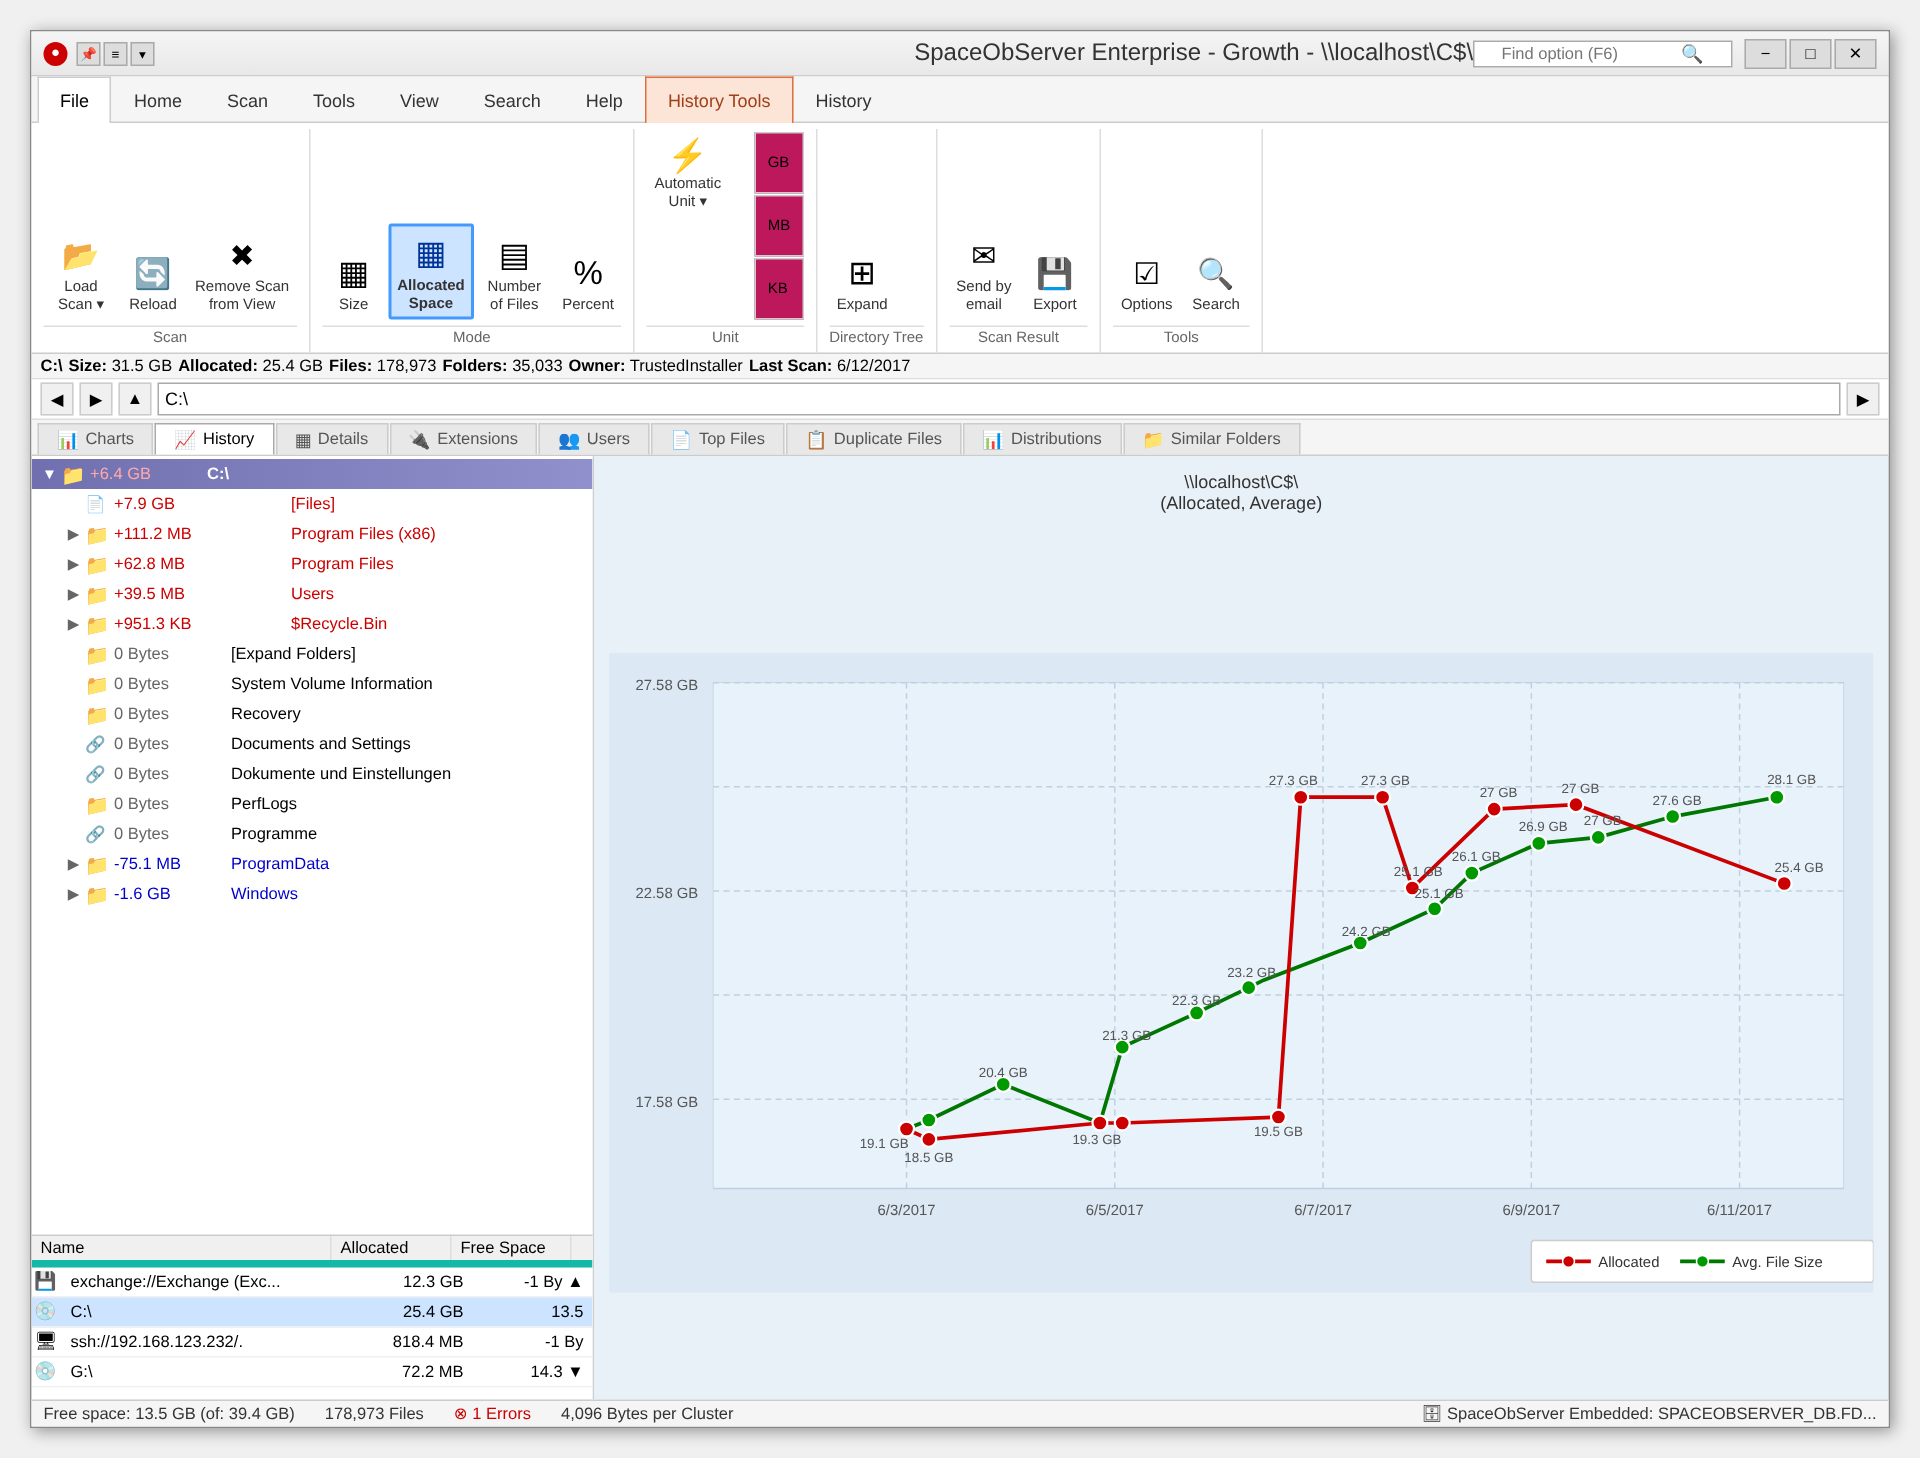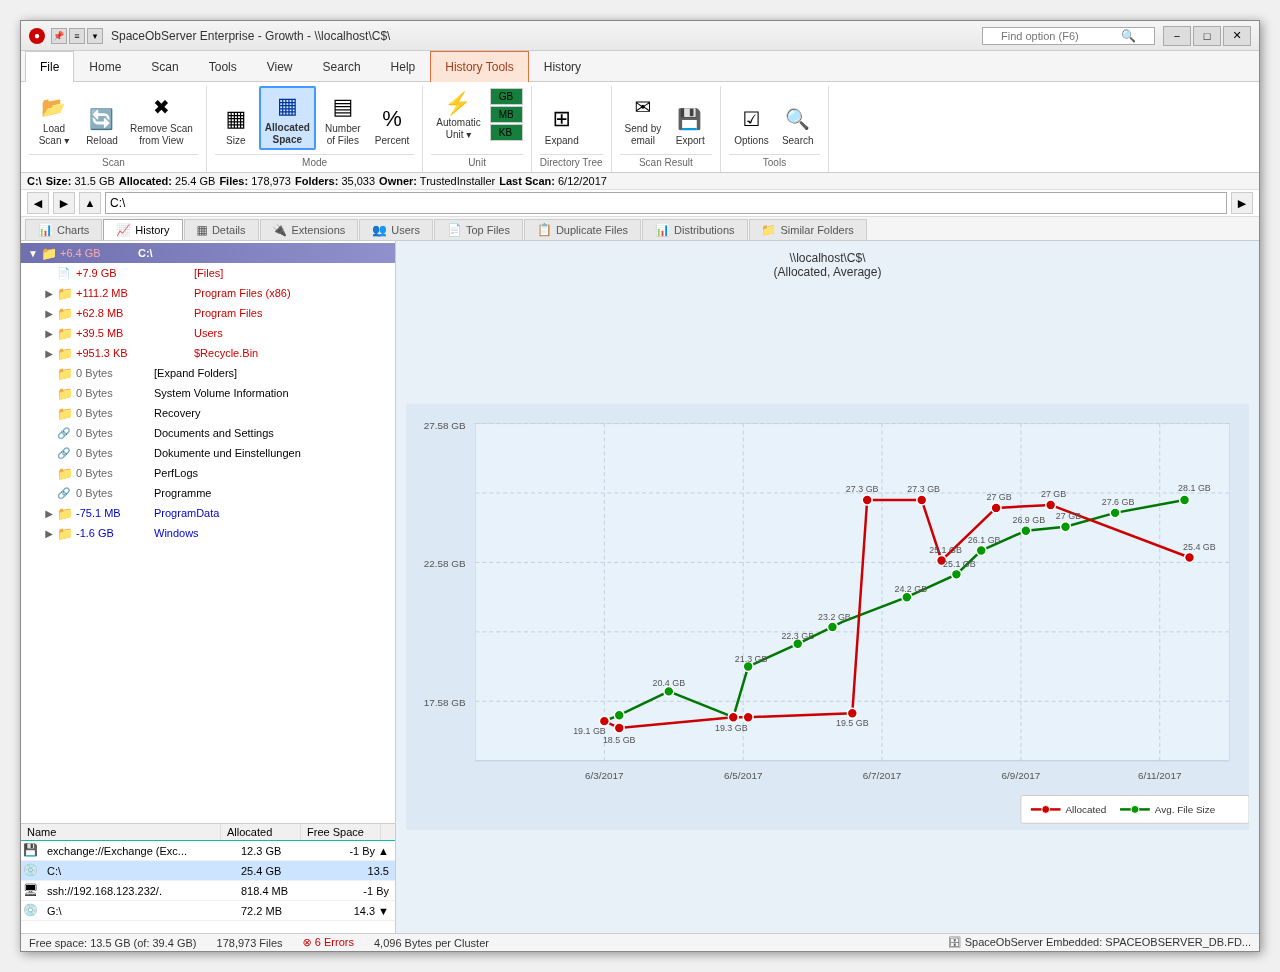--- a/index.html
+++ b/index.html
@@ -5,21 +5,21 @@
     * { box-sizing: border-box; margin: 0; padding: 0; }
     body { font-family: 'Segoe UI', Arial, sans-serif; font-size: 12px; background: #f0f0f0; user-select: none; }
     
     .window { width: 1240px; height: 932px; background: #fff; border: 1px solid #888; box-shadow: 2px 2px 10px rgba(0,0,0,0.4); margin: 20px auto; display: flex; flex-direction: column; }
     
     
     .title-bar { background: linear-gradient(to bottom, #f5f5f5, #e8e8e8); height: 30px; display: flex; align-items: center; padding: 0 8px; border-bottom: 1px solid #ccc; flex-shrink: 0; }
     .title-bar-icon { width: 16px; height: 16px; background: #c00; border-radius: 50%; margin-right: 6px; display: flex; align-items: center; justify-content: center; color: white; font-size: 10px; font-weight: bold; }
     .title-bar-controls-left { display: flex; gap: 2px; margin-right: 8px; }
     .title-bar-controls-left span { width: 16px; height: 16px; background: #ddd; border: 1px solid #aaa; display: flex; align-items: center; justify-content: center; font-size: 9px; cursor: pointer; }
-    .title-bar-title { flex: 1; text-align: left; font-size: 12px; color: #333; }
+    .title-bar-title { flex: 1; text-align: right; font-size: 16px; color: #333; }
     .title-bar-search { display: flex; align-items: center; border: 1px solid #aaa; background: white; padding: 1px 18px; margin-right: 8px; }
     .title-bar-search input { border: none; outline: none; font-size: 11px; width: 120px; }
     .title-bar-buttons { display: flex; gap: 2px; }
     .title-btn { width: 28px; height: 20px; background: #ddd; border: 1px solid #aaa; display: flex; align-items: center; justify-content: center; font-size: 11px; cursor: pointer; }
     
     
     .ribbon-tabs { display: flex; align-items: flex-end; background: #f5f5f5; border-bottom: 1px solid #ccc; padding-left: 4px; flex-shrink: 0; }
     .ribbon-tab { padding: 8px 14px; font-size: 12px; cursor: pointer; border: 1px solid transparent; border-bottom: none; margin-bottom: -1px; color: #333; }
     .ribbon-tab.active { background: white; border-color: #ccc; color: #000; font-weight: 500; }
     .ribbon-tab.highlighted { background: #fce4d6; border-color: #e07040; color: #a0401a; }
@@ -61,28 +61,28 @@
     .folder-icon { color: #f5a623; }
     .tree-size { color: #cc0000; font-weight: 500; margin-right: 6px; min-width: 72px; font-size: 11px; }
     .tree-size.gray { color: #666; font-weight: normal; }
     .tree-name { font-size: 11px; }
     .tree-name.red { color: #cc0000; font-weight: 500; margin-left: 40px; }
     .tree-name.blue { color: #0000cc; }
     .indent1 { padding-left: 20px; }
     
     
     .bottom-list { height: 110px; border-top: 1px solid #ccc; background: white; overflow: hidden; flex-shrink: 0; }
-    .list-header { display: flex; background: #f0f0f0; border-bottom: 1px solid #14b8a6; }
+    .list-header { display: flex; background: #f0f0f0; border-bottom: 5px solid #14b8a6; }
     .list-col { padding: 2px 6px; font-size: 11px; font-weight: 500; border-right: 1px solid #ddd; flex: 1; }
     .list-col.alloc { flex: 0 0 80px; }
     .list-col.free { flex: 0 0 80px; }
     .list-row { display: flex; align-items: center; height: 20px; border-bottom: 1px solid #f0f0f0; }
     .list-row.selected { background: #cce4ff; }
     .list-cell { padding: 1px 6px; font-size: 11px; flex: 1; overflow: hidden; text-overflow: ellipsis; white-space: nowrap; }
-    .list-cell.alloc { flex: 0 0 80px; }
+    .list-cell.alloc { flex: 0 0 80px; text-align: right; }
     .list-cell.free { flex: 0 0 80px; text-align: right; }
     .list-icon { width: 16px; height: 16px; margin: 0 2px; font-size: 12px; flex-shrink: 0; }
     
     
     .right-panel { flex: 1; background: #e8f0f8; overflow: hidden; display: flex; flex-direction: column; padding: 10px; gap: 24px; }
     .chart-title { text-align: center; font-size: 12px; color: #333; margin-bottom: 8px; }
     .chart-container { flex: 1; position: relative; }
     
     
     .status-bar { background: #f5f5f5; border-top: 1px solid #ccc; padding: 2px 8px; display: flex; align-items: center; font-size: 11px; color: #333; flex-shrink: 0; gap: 20px; }
@@ -91,21 +91,21 @@
     
     
     .chart-svg { width: 100%; height: 100%; }
     
     
     .tree-area::-webkit-scrollbar { width: 12px; }
     .tree-area::-webkit-scrollbar-track { background: #f0f0f0; }
     .tree-area::-webkit-scrollbar-thumb { background: #c0c0c0; border: 1px solid #aaa; }
     
     .list-area { overflow-y: auto; max-height: 88px; }
-    .mode-btn { padding: 2px 8px; font-size: 10px; cursor: pointer; border: 1px solid #ccc; background: #15803d; white-space: nowrap; }
+    .mode-btn { padding: 14px 8px; font-size: 10px; cursor: pointer; border: 1px solid #ccc; background: #be185d; white-space: nowrap; margin-left: 13px; }
   </style>
 </head>
 <body>
 
 <div class="window">
 
   <div class="title-bar">
     <div class="title-bar-icon">●</div>
     <div class="title-bar-controls-left">
       <span>📌</span>
@@ -522,18 +522,18 @@
           <circle cx="735" cy="409" r="4" fill="#009900" stroke="white" stroke-width="1"></circle>
           <text x="755" y="413" font-size="10" fill="#333">Avg. File Size</text>
         </svg>
       </div>
     </div>
   </div>
 
   <div class="status-bar">
     <span>Free space: 13.5 GB (of: 39.4 GB)</span>
     <span>178,973 Files</span>
-    <span class="error">⊗ <span>6 Errors</span></span>
+    <span class="error">⊗ <span>1 Errors</span></span>
     <span>4,096 Bytes per Cluster</span>
     <span class="right">🗄 <span>SpaceObServer Embedded: SPACEOBSERVER_DB.FD...</span></span>
   </div>
 
 </div>
 
 </body></html>

